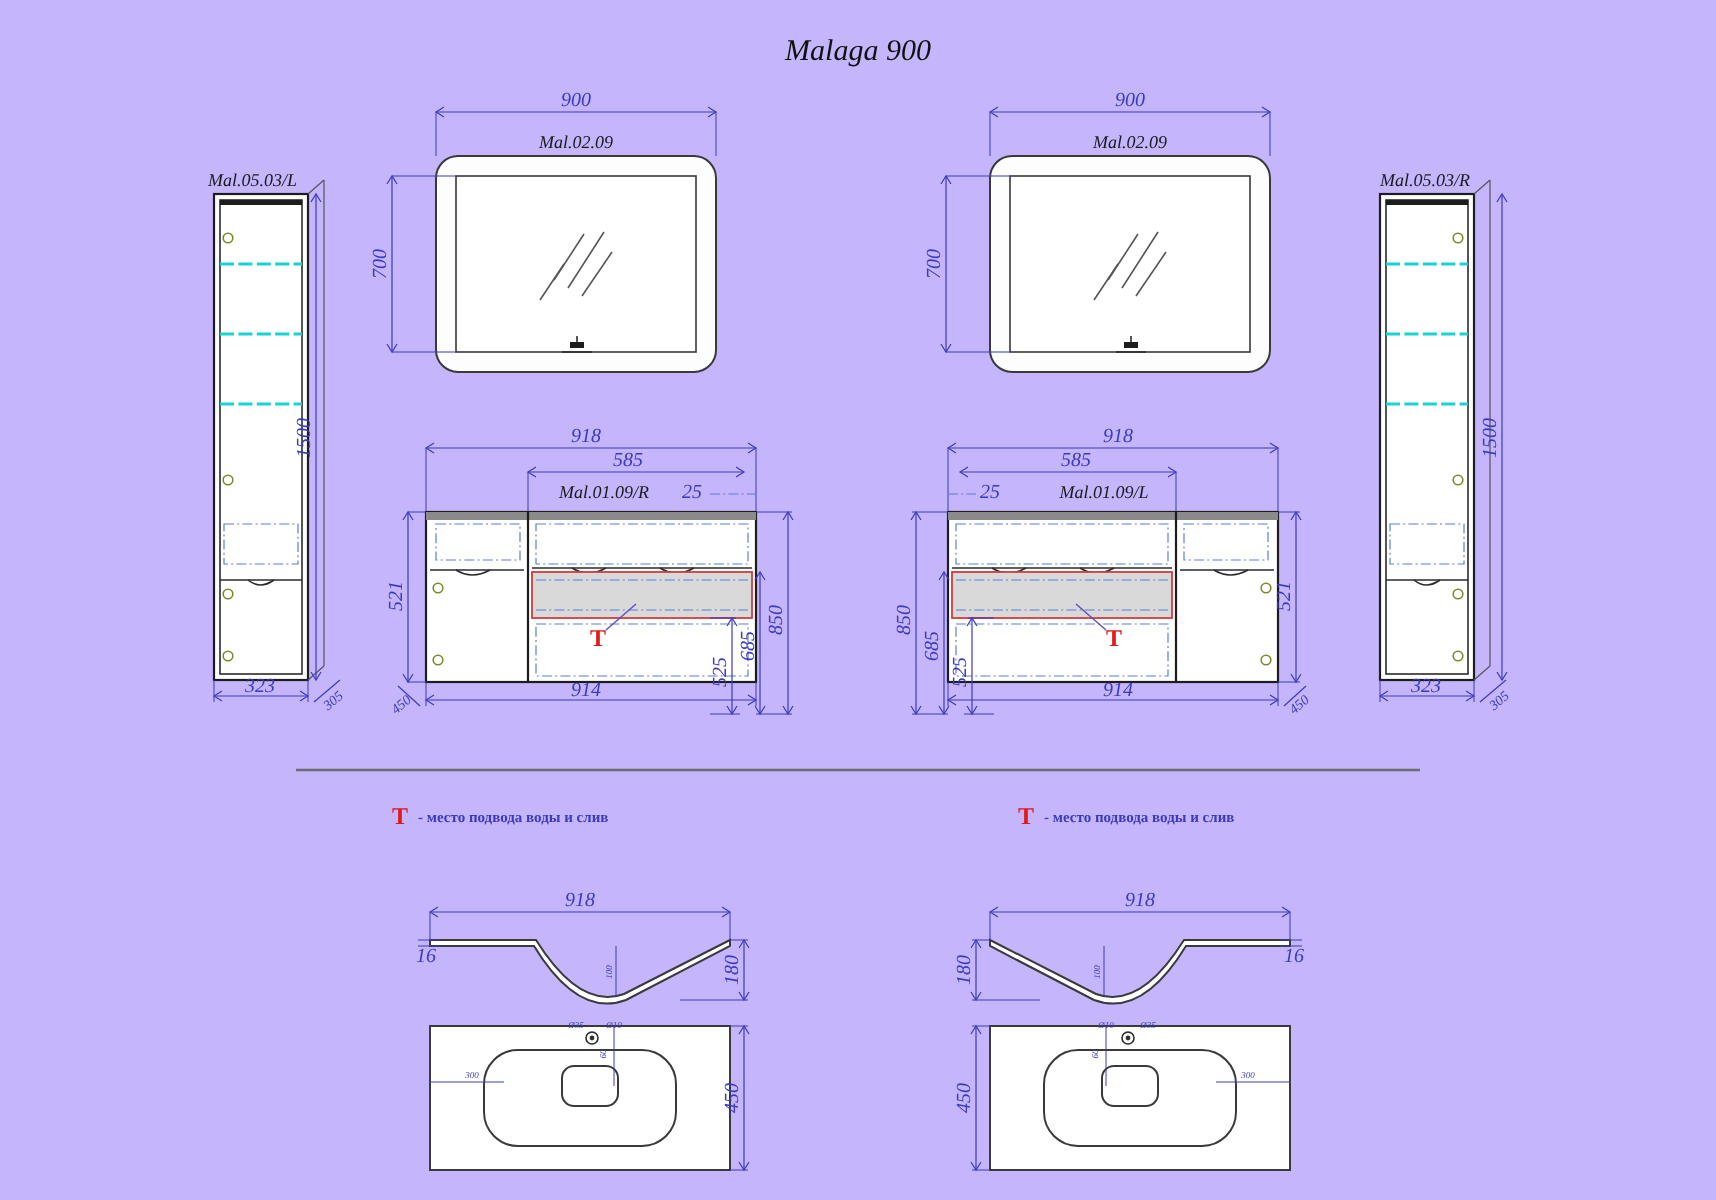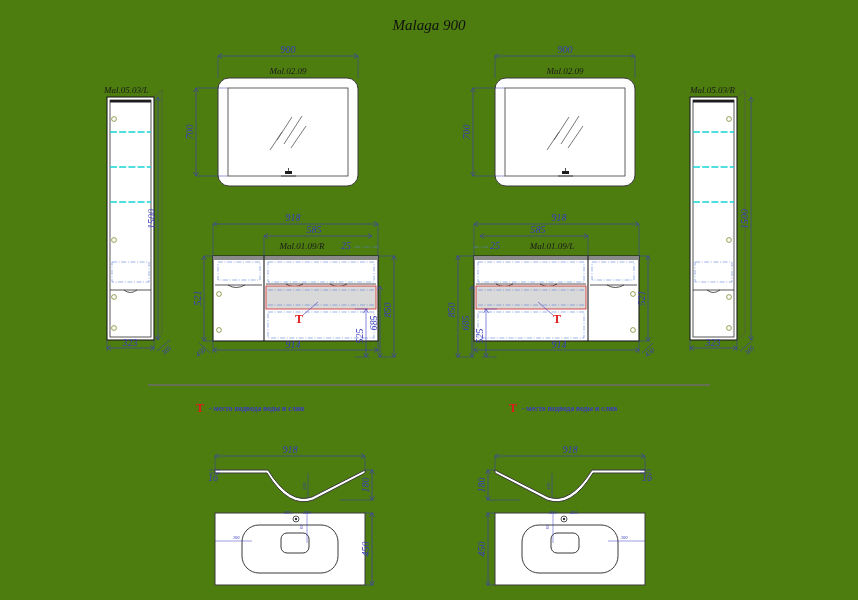--- a/index.html
+++ b/index.html
@@ -1,18 +1,18 @@
 <!DOCTYPE html>
 <html><head>
 <meta charset="utf-8">
 <style>
   html,body{margin:0;padding:0;background:#fff;}
   body{width:858px;height:600px;overflow:hidden;
        font-family:"Liberation Sans","DejaVu Sans",sans-serif;}
-  #sheet{position:relative;width:858px;height:600px;background:#4d7c0f;}
+  #sheet{position:relative;width:858px;height:600px;background:#c4b5fd;}
   svg{display:block;}
   .dimtxt{font-family:"Liberation Serif","DejaVu Serif",serif;font-style:italic;
           font-size:10px;fill:#3b3bbf;}
   .dimtxt.sm{font-size:7px;}
   .dimtxt.xs{font-size:4.5px;}
   .codetxt{font-family:"Liberation Serif","DejaVu Serif",serif;font-style:italic;
            font-size:9px;fill:#1a1a1a;}
   .titletxt{font-family:"Liberation Serif","DejaVu Serif",serif;font-style:italic;
             font-size:15px;fill:#111;}
   .notetxt{font-family:"Liberation Serif","DejaVu Serif",serif;

